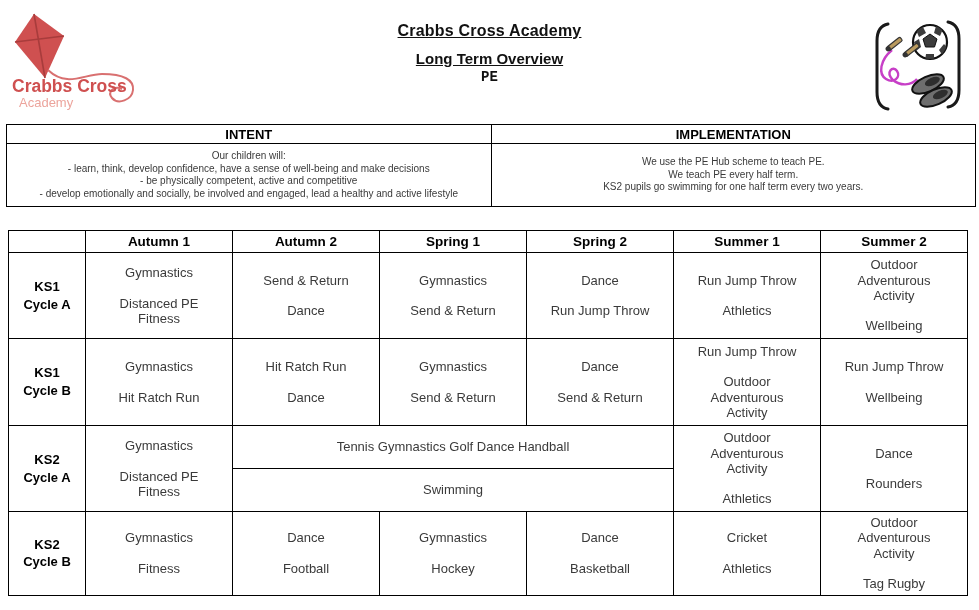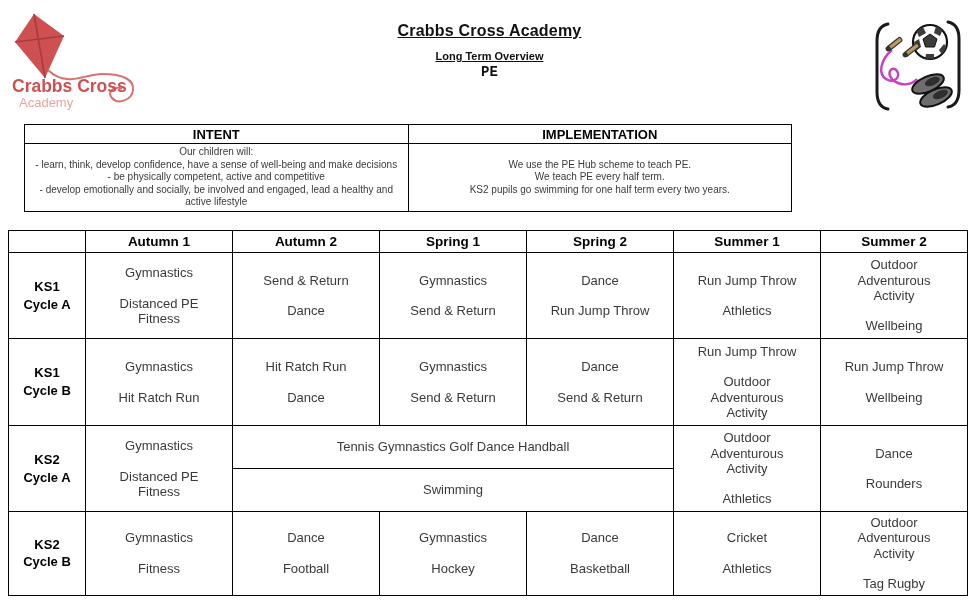--- a/index.html
+++ b/index.html
@@ -17,32 +17,32 @@
   .logo-wrap { position: absolute; left: 12px; top: 12px; width: 160px; height: 100px; text-align: center; }
   .titles {
     position: absolute; left: 50%; top: 22px; transform: translateX(-50%);
     text-align: center; white-space: nowrap;
   }
   .title-main {
     font-size: 16px; font-weight: bold; color: #111;
     text-decoration: underline; letter-spacing: .2px;
   }
   .title-sub {
-    font-size: 11px; font-weight: bold; color: #111;
+    font-size: 15px; font-weight: bold; color: #111;
     text-decoration: underline; margin-top: 10px;
   }
   .title-pe { font-size: 14px; font-weight: bold; color: #111; margin-top: 2px; font-family: Liberation Mono, monospace; }
   .pe-icons { position: absolute; left: 870px; top: 12px; width: 96px; height: 102px; }
 
   
   table { border-collapse: collapse; table-layout: fixed; background: #fff; }
   td, th { border: 1.5px solid #000; text-align: center; vertical-align: middle; white-space: pre-line; }
 
   
-  .ii-table { position: absolute; left: 24px; top: 124px; width: 768px; border-radius: 30px; }
+  .ii-table { position: absolute; left: 6px; top: 124px; width: 970px; border-radius: 30px; }
   .ii-table th { font-size: 13px; font-weight: bold; color: #000; height: 19px; padding: 1px 4px; }
   .ii-table td { font-size: 10px; line-height: 1.25; height: 63px; padding: 2px 10px; color: #3a3a3a; }
 
   
   .cur-table { position: absolute; left: 8px; top: 230px; width: 808px; }
   .cur-table th.term { font-size: 13.5px; font-weight: bold; color: #000; height: 22px; padding: 1px 2px; }
   .cur-table td { font-size: 13px; line-height: 1.18; padding: 3px 4px; color: #3a3a3a; }
   .cur-table td.lbl { font-size: 13px; font-weight: bold; color: #000; line-height: 1.35; }
   tr.row-a  { height: 86px; }
   tr.row-b  { height: 87px; }

